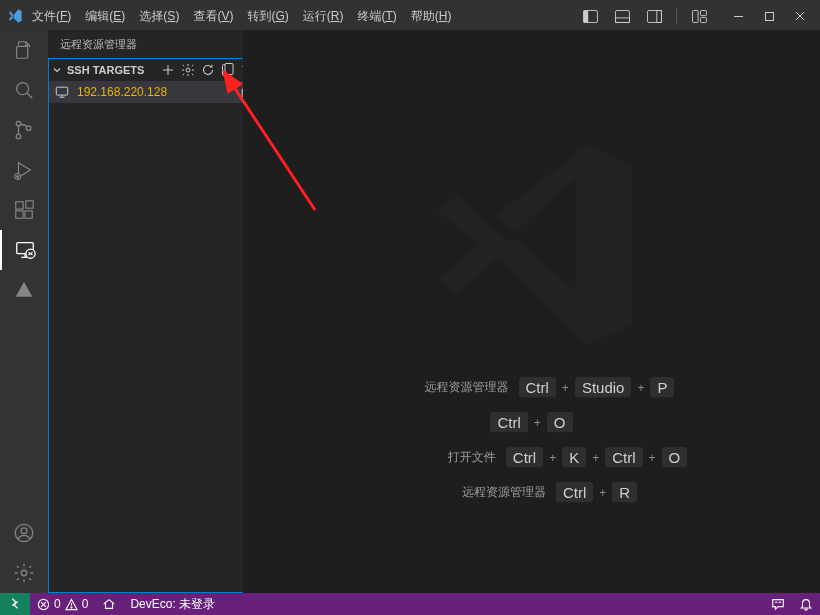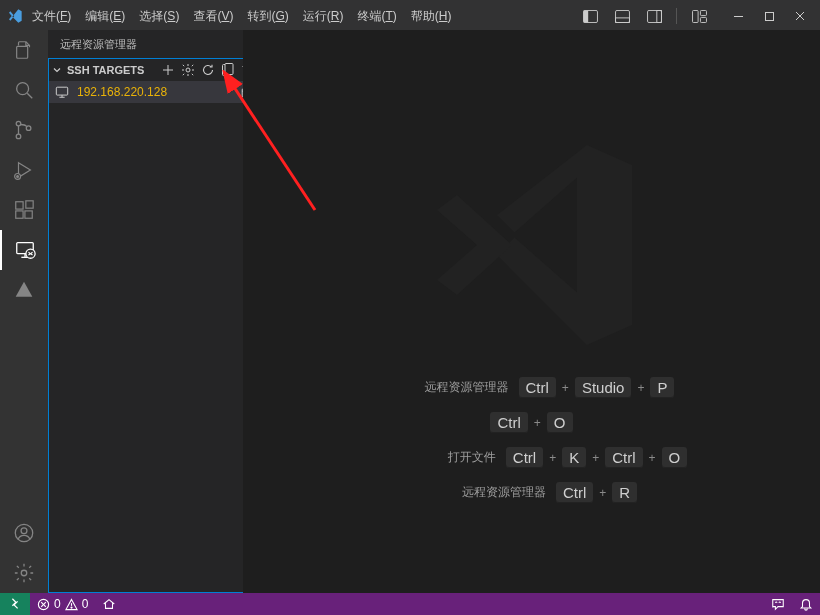--- a/index.html
+++ b/index.html
@@ -376,20 +376,23 @@
         <line x1="7" y1="5.5" x2="7" y2="8.5"></line>
         <circle cx="7" cy="10.3" r="0.6" fill="#fff"></circle>
       </svg>
     <span>0</span>
   </div>
   <div class="sb-item">
     <svg width="14" height="14" viewBox="0 0 16 16" fill="none" stroke="#fff" stroke-width="1.2">
         <path d="M2 8l6-5 6 5M4 7v6h8V7"></path>
       </svg>
   </div>
+  <div class="sb-item">
+    <span>DevEco: 未登录</span>
+  </div>
   <div class="right">
     <div class="sb-item">
       <svg width="14" height="14" viewBox="0 0 16 16" fill="none" stroke="#fff" stroke-width="1.2">
           <path d="M2 12V3h12v8H8l-3 3v-3H2"></path>
           <path d="M5 6.5c.5-1 1.5-1 2 0M9 6.5c.5-1 1.5-1 2 0"></path>
         </svg>
     </div>
     <div class="sb-item">
       <svg width="14" height="14" viewBox="0 0 16 16" fill="none" stroke="#fff" stroke-width="1.2">
           <path d="M4 11V7a4 4 0 0 1 8 0v4l1.5 1.5H2.5L4 11zM6.5 13.5a1.5 1.5 0 0 0 3 0"></path>

